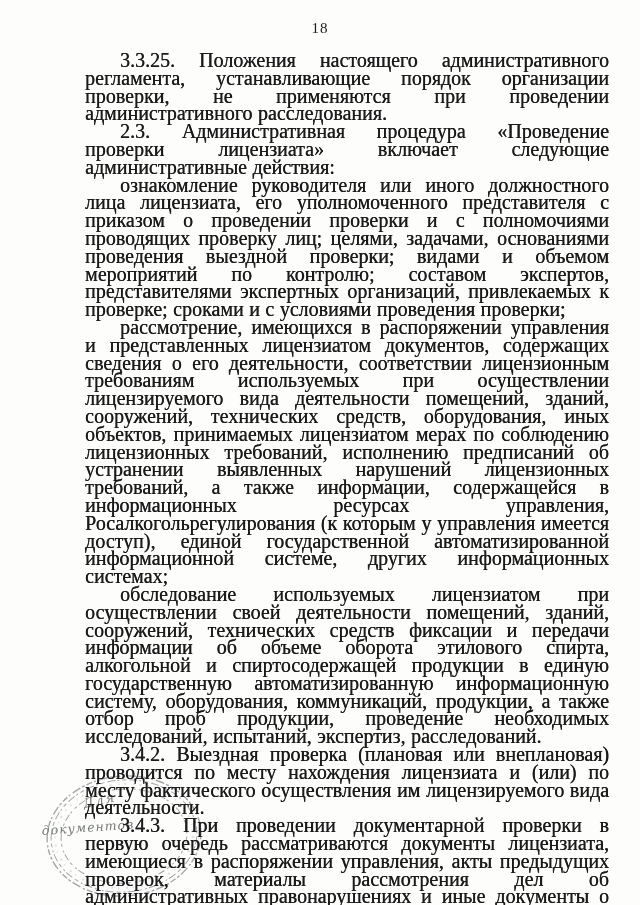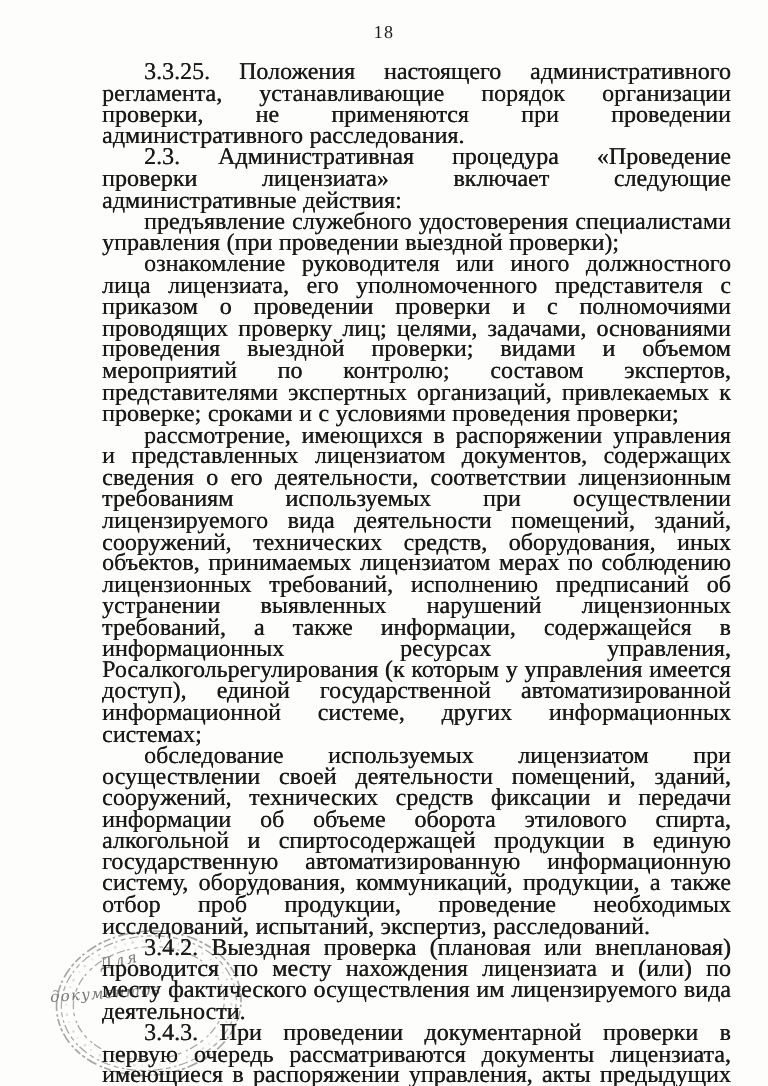--- a/index.html
+++ b/index.html
@@ -69,21 +69,20 @@
       <ellipse class="ring inner" cx="100" cy="88" rx="63" ry="47"></ellipse>
       <ellipse class="ring ghost" cx="100" cy="88" rx="69" ry="52"></ellipse>
     </g>
     <text x="60" y="60" font-size="13" letter-spacing="2" transform="rotate(-12 60 60)">Для</text>
     <text x="18" y="87" font-size="12.5" letter-spacing="1" transform="rotate(-4 18 87)">документов</text>
   </svg>
 
   <div class="content">
     <p class="para">3.3.25. Положения настоящего административного регламента, устанавливающие порядок организации проверки, не применяются при проведении административного расследования.</p>
     <p class="para">2.3.  Административная процедура «Проведение проверки лицензиата» включает следующие административные действия:</p>
-    <p class="para">предъявление служебного удостоверения специалистами управления (при проведении выездной проверки);</p>
     <p class="para">ознакомление руководителя или иного должностного лица лицензиата, его уполномоченного представителя с приказом о проведении проверки и с полномочиями проводящих проверку лиц; целями, задачами, основаниями проведения выездной проверки; видами и объемом мероприятий по контролю; составом экспертов, представителями экспертных организаций, привлекаемых к проверке; сроками и с условиями проведения проверки;</p>
     <p class="para">рассмотрение, имеющихся в распоряжении управления и представленных лицензиатом документов, содержащих сведения о его деятельности, соответствии лицензионным требованиям используемых при осуществлении лицензируемого вида деятельности помещений, зданий, сооружений, технических средств, оборудования, иных объектов, принимаемых лицензиатом мерах по соблюдению лицензионных требований, исполнению предписаний об устранении выявленных нарушений лицензионных требований, а также информации, содержащейся в информационных ресурсах управления, Росалкогольрегулирования (к которым у управления имеется доступ), единой государственной автоматизированной информационной системе, других информационных системах;</p>
     <p class="para">обследование используемых лицензиатом при осуществлении своей деятельности помещений, зданий, сооружений, технических средств фиксации и передачи информации об объеме оборота этилового спирта, алкогольной и спиртосодержащей продукции в единую государственную автоматизированную информационную систему, оборудования, коммуникаций, продукции, а также отбор проб продукции, проведение необходимых исследований, испытаний, экспертиз, расследований.</p>
     <p class="para">3.4.2. Выездная проверка (плановая или внеплановая) проводится по месту нахождения лицензиата и (или) по месту фактического осуществления им лицензируемого вида деятельности.</p>
     <p class="para">3.4.3. При проведении документарной проверки в первую очередь рассматриваются документы лицензиата, имеющиеся в распоряжении управления, акты предыдущих проверок, материалы рассмотрения дел об административных правонарушениях и иные документы о результатах мероприятий государственного контроля.</p>
     <p class="para">В случае вида достоверность сведений, содержащихся в документах, имеющихся в распоряжении управления, вызывает обоснованные сомнения либо эти сведения не позволяют оценить исполнение лицензиатом</p>
   </div>
 
 </div>
 

